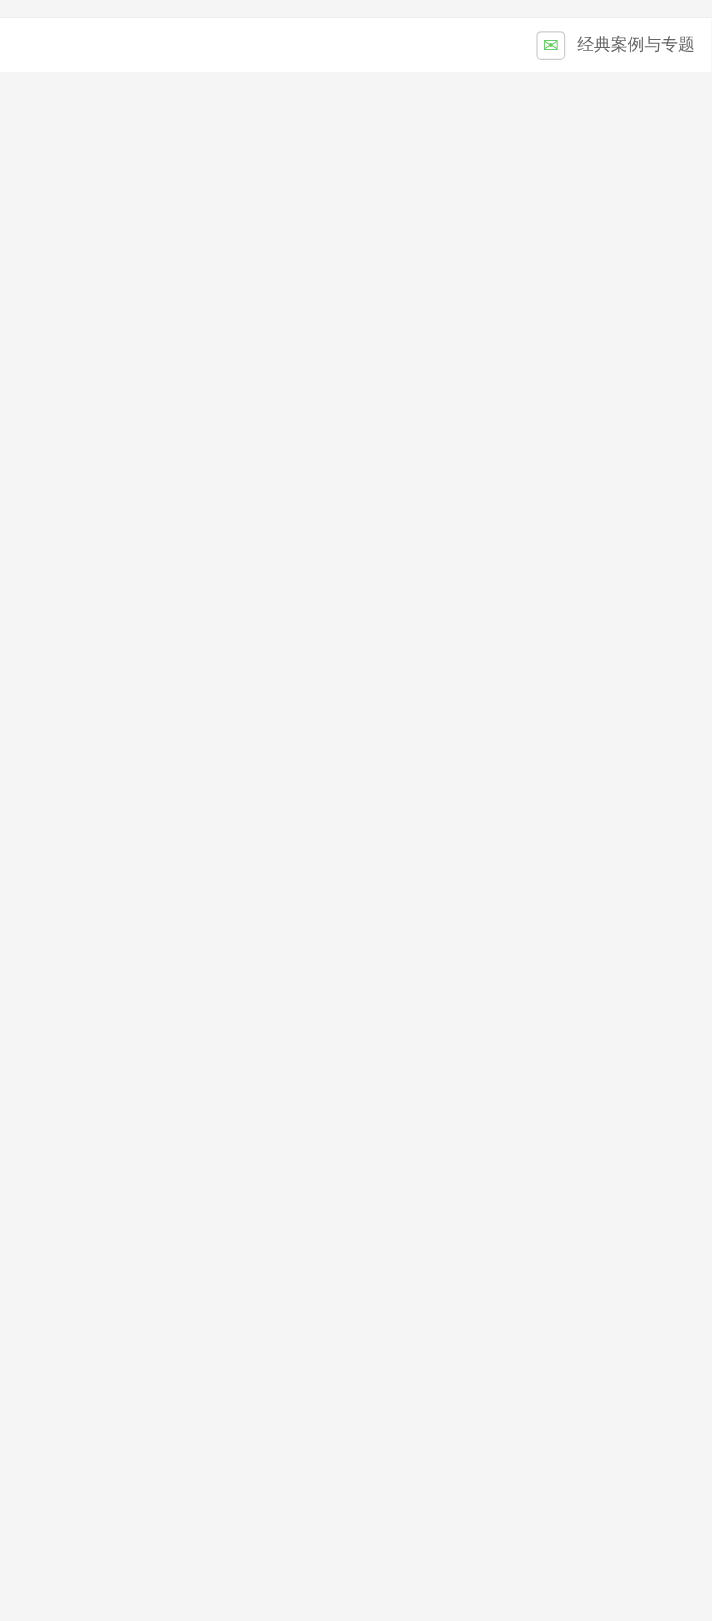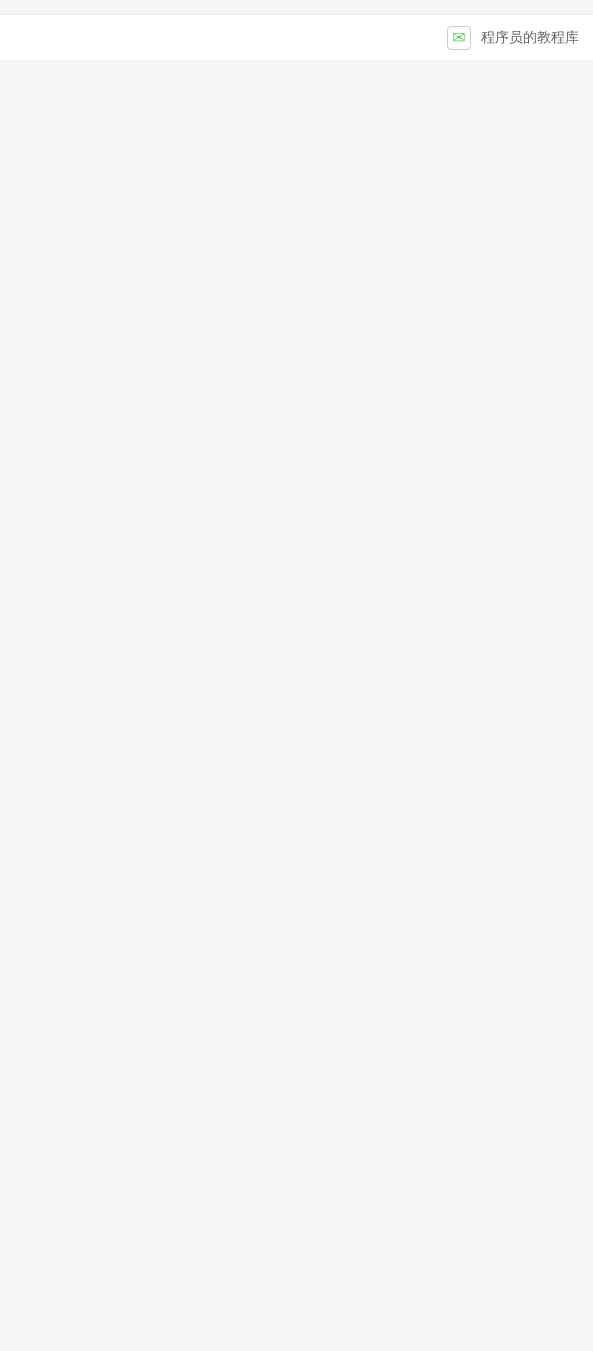--- a/index.html
+++ b/index.html
@@ -345,14 +345,14 @@
       <div class="hconn" style="left: 0px; top: 16px; width: 18px;"></div>
       <div class="node-box" style="position: absolute; left: 18px; top: 0px;">PostgreSQL教程</div>
     </div>
     <div class="section" style="top: 1350px;">
       <div class="node-box" style="position: absolute; left: 18px; top: 0px;">Oracle_PLSQL教程</div>
     </div>
   </div>
 
 <div class="footer-bar">
   <span class="wx-icon">✉</span>
-  <span>程序员的教程库</span>
+  <span>经典案例与专题</span>
 </div>
 
 </body></html>

